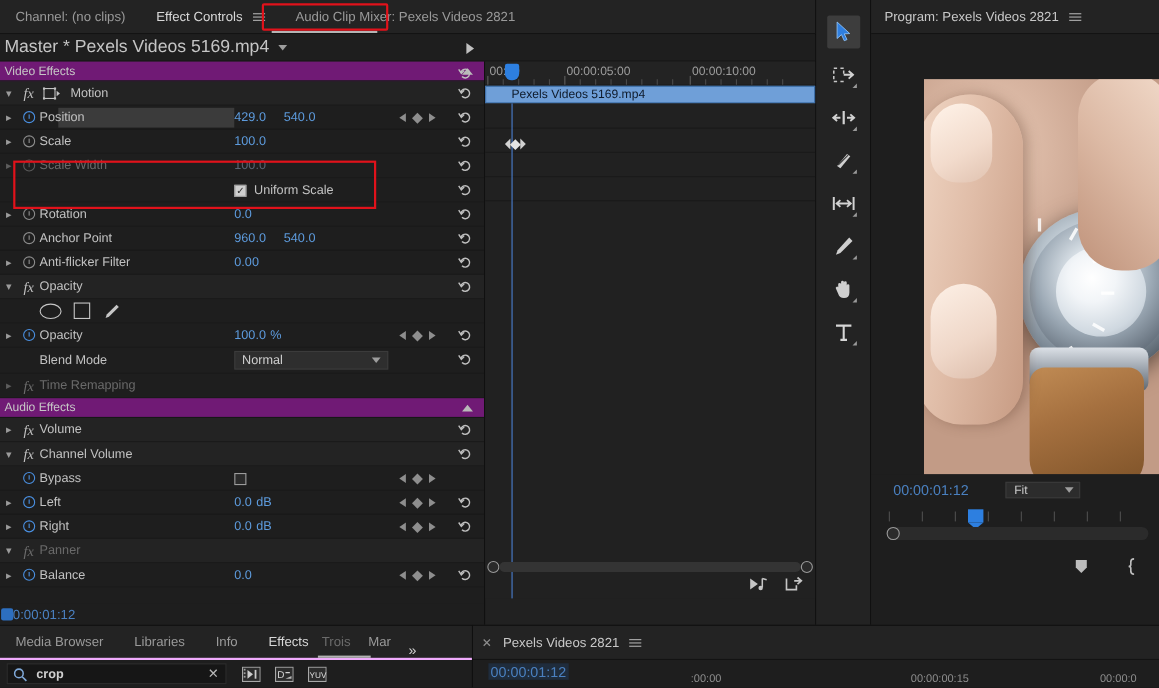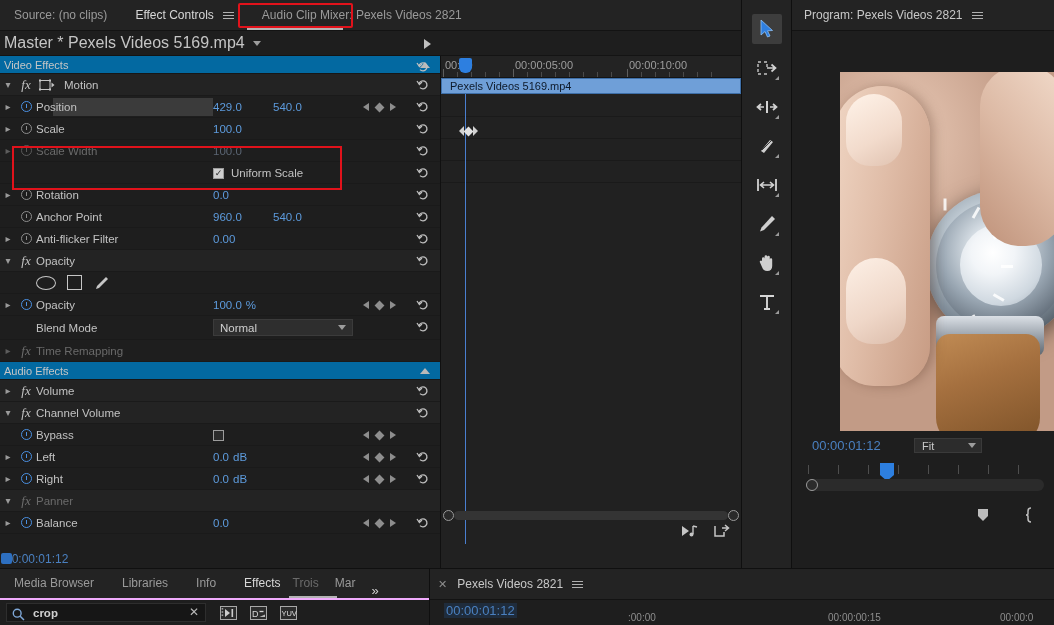--- a/index.html
+++ b/index.html
@@ -59,21 +59,21 @@
     border-left: 7px solid #c0c0c0;
   }
 
   
   #ec-body { position: relative; height: 512px; display: flex; }
   #param-col { width: 440px; height: 100%; position: relative; background: #1e1e1e; }
   #tl-col { flex: 1; position: relative; background: #212121; border-left: 1px solid #101010; }
 
   
   .sect {
-    height: 18px; background: #0369a1; border-bottom: 1px solid #171717;
+    height: 18px; background: #701a75; border-bottom: 1px solid #171717;
     display: flex; align-items: center; padding-left: 4px;
     font-size: 11px; color: #c6c6c6; position: relative;
   }
   .sect .tri-up {
     position: absolute; right: 10px; top: 6px; width: 0; height: 0;
     border-left: 5px solid transparent; border-right: 5px solid transparent;
     border-bottom: 6px solid #b9b9b9;
   }
 
   .row {
@@ -105,21 +105,21 @@
   }
   .sw.on { border-color: #4a90e2; }
   .sw.on::after { background: #4a90e2; }
   .sw.dim { border-color: #5a5a5a; }
   .sw.dim::after { background: #5a5a5a; }
   .plabel { color: #c2c2c2; white-space: nowrap; }
   .plabel.dim { color: #6a6a6a; }
   .plabel.motion { padding-left: 6px; }
 
   .vals { position: absolute; left: 213px; top: 0; height: 22px; display: flex; align-items: center; }
-  .val { color: #5d9bdd; width: 60px; font-size: 11.5px; }
+  .val { color: #5d9bdd; width: 45px; font-size: 11.5px; }
   .val.dim { color: #5a6472; }
   .unit { color: #5d9bdd; }
 
   
   .kfnav {
     position: absolute; left: 363px; top: 0; height: 22px;
     display: flex; align-items: center; gap: 7px;
   }
   .kf-left, .kf-right { width: 0; height: 0; }
   .kf-left {
@@ -188,21 +188,21 @@
   .tc-lbl {
     position: absolute; top: 3px; font-size: 11px; color: #9d9d9d;
   }
   .tick { position: absolute; bottom: 0; width: 1px; height: 5px; background: #4a4a4a; }
   .tick.major { height: 8px; background: #5e5e5e; }
   #tl-clipbar {
     position: relative; height: 16px; margin: 0;
     background: #6f9fd8; border: 1px solid #3e6fa8;
     display: flex; align-items: center;
   }
-  #tl-clipbar span { font-size: 11px; color: #0e1a2a; padding-left: 8px; }
+  #tl-clipbar span { font-size: 11px; color: #0e1a2a; padding-left: 23px; }
   #tl-area { position: relative; height: 450px; background: #212121; }
   .tl-rowline { position: absolute; left: 0; right: 0; height: 1px; background: #1a1a1a; }
   #playhead-line {
     position: absolute; left: 24px; top: 0; bottom: 0; width: 1px; background: #4a7fd0;
   }
   #playhead-head {
     position: absolute; left: 18px; top: 2px; width: 13px; height: 15px;
     background: #2d7fe0; border-radius: 2px 2px 6px 6px;
   }
   .kf-marker {
@@ -419,21 +419,21 @@
 </style>
 </head>
 <body>
 
 <div id="app">
 
   <div id="ec-panel">
 
     <div id="ec-tabs">
       <div class="tabitem">
-        <span>Source: (no clips)</span>
+        <span>Channel: (no clips)</span>
       </div>
       <div class="tabitem active">
         <span>Effect Controls</span>
         <span class="hamburger">
             <i></i>
             <i></i>
             <i></i>
           </span>
       </div>
       <div class="tabitem">

